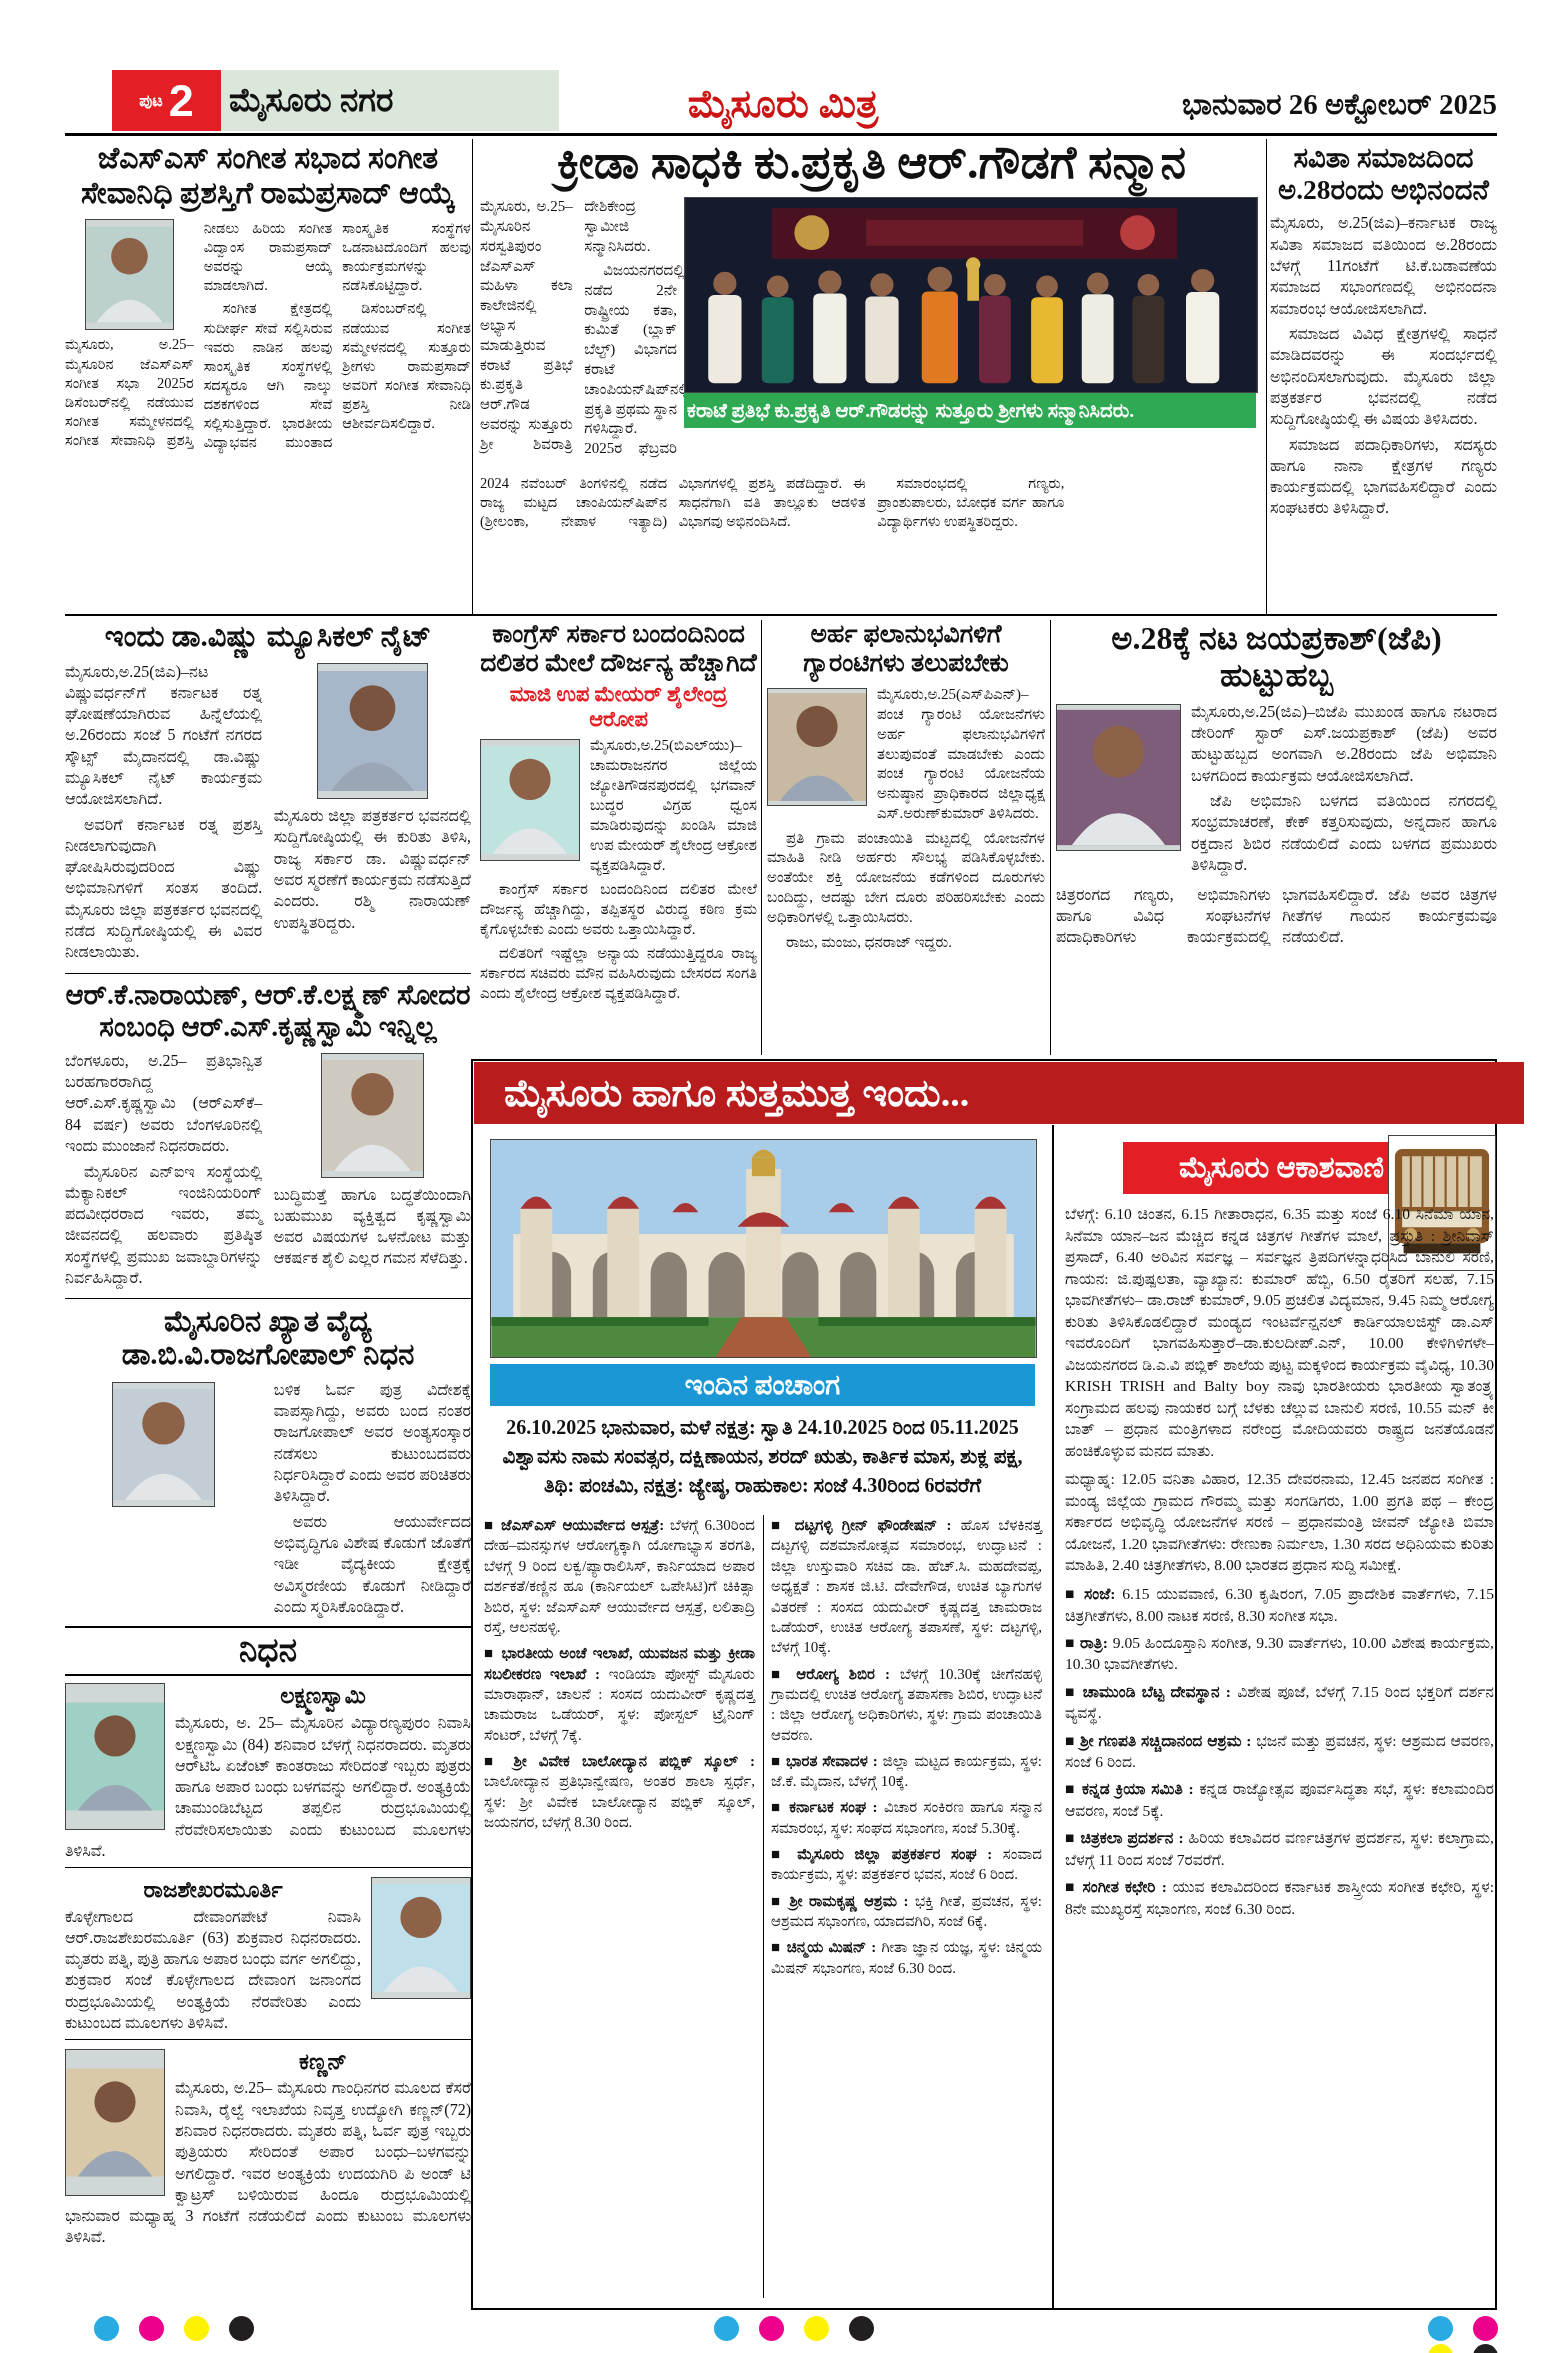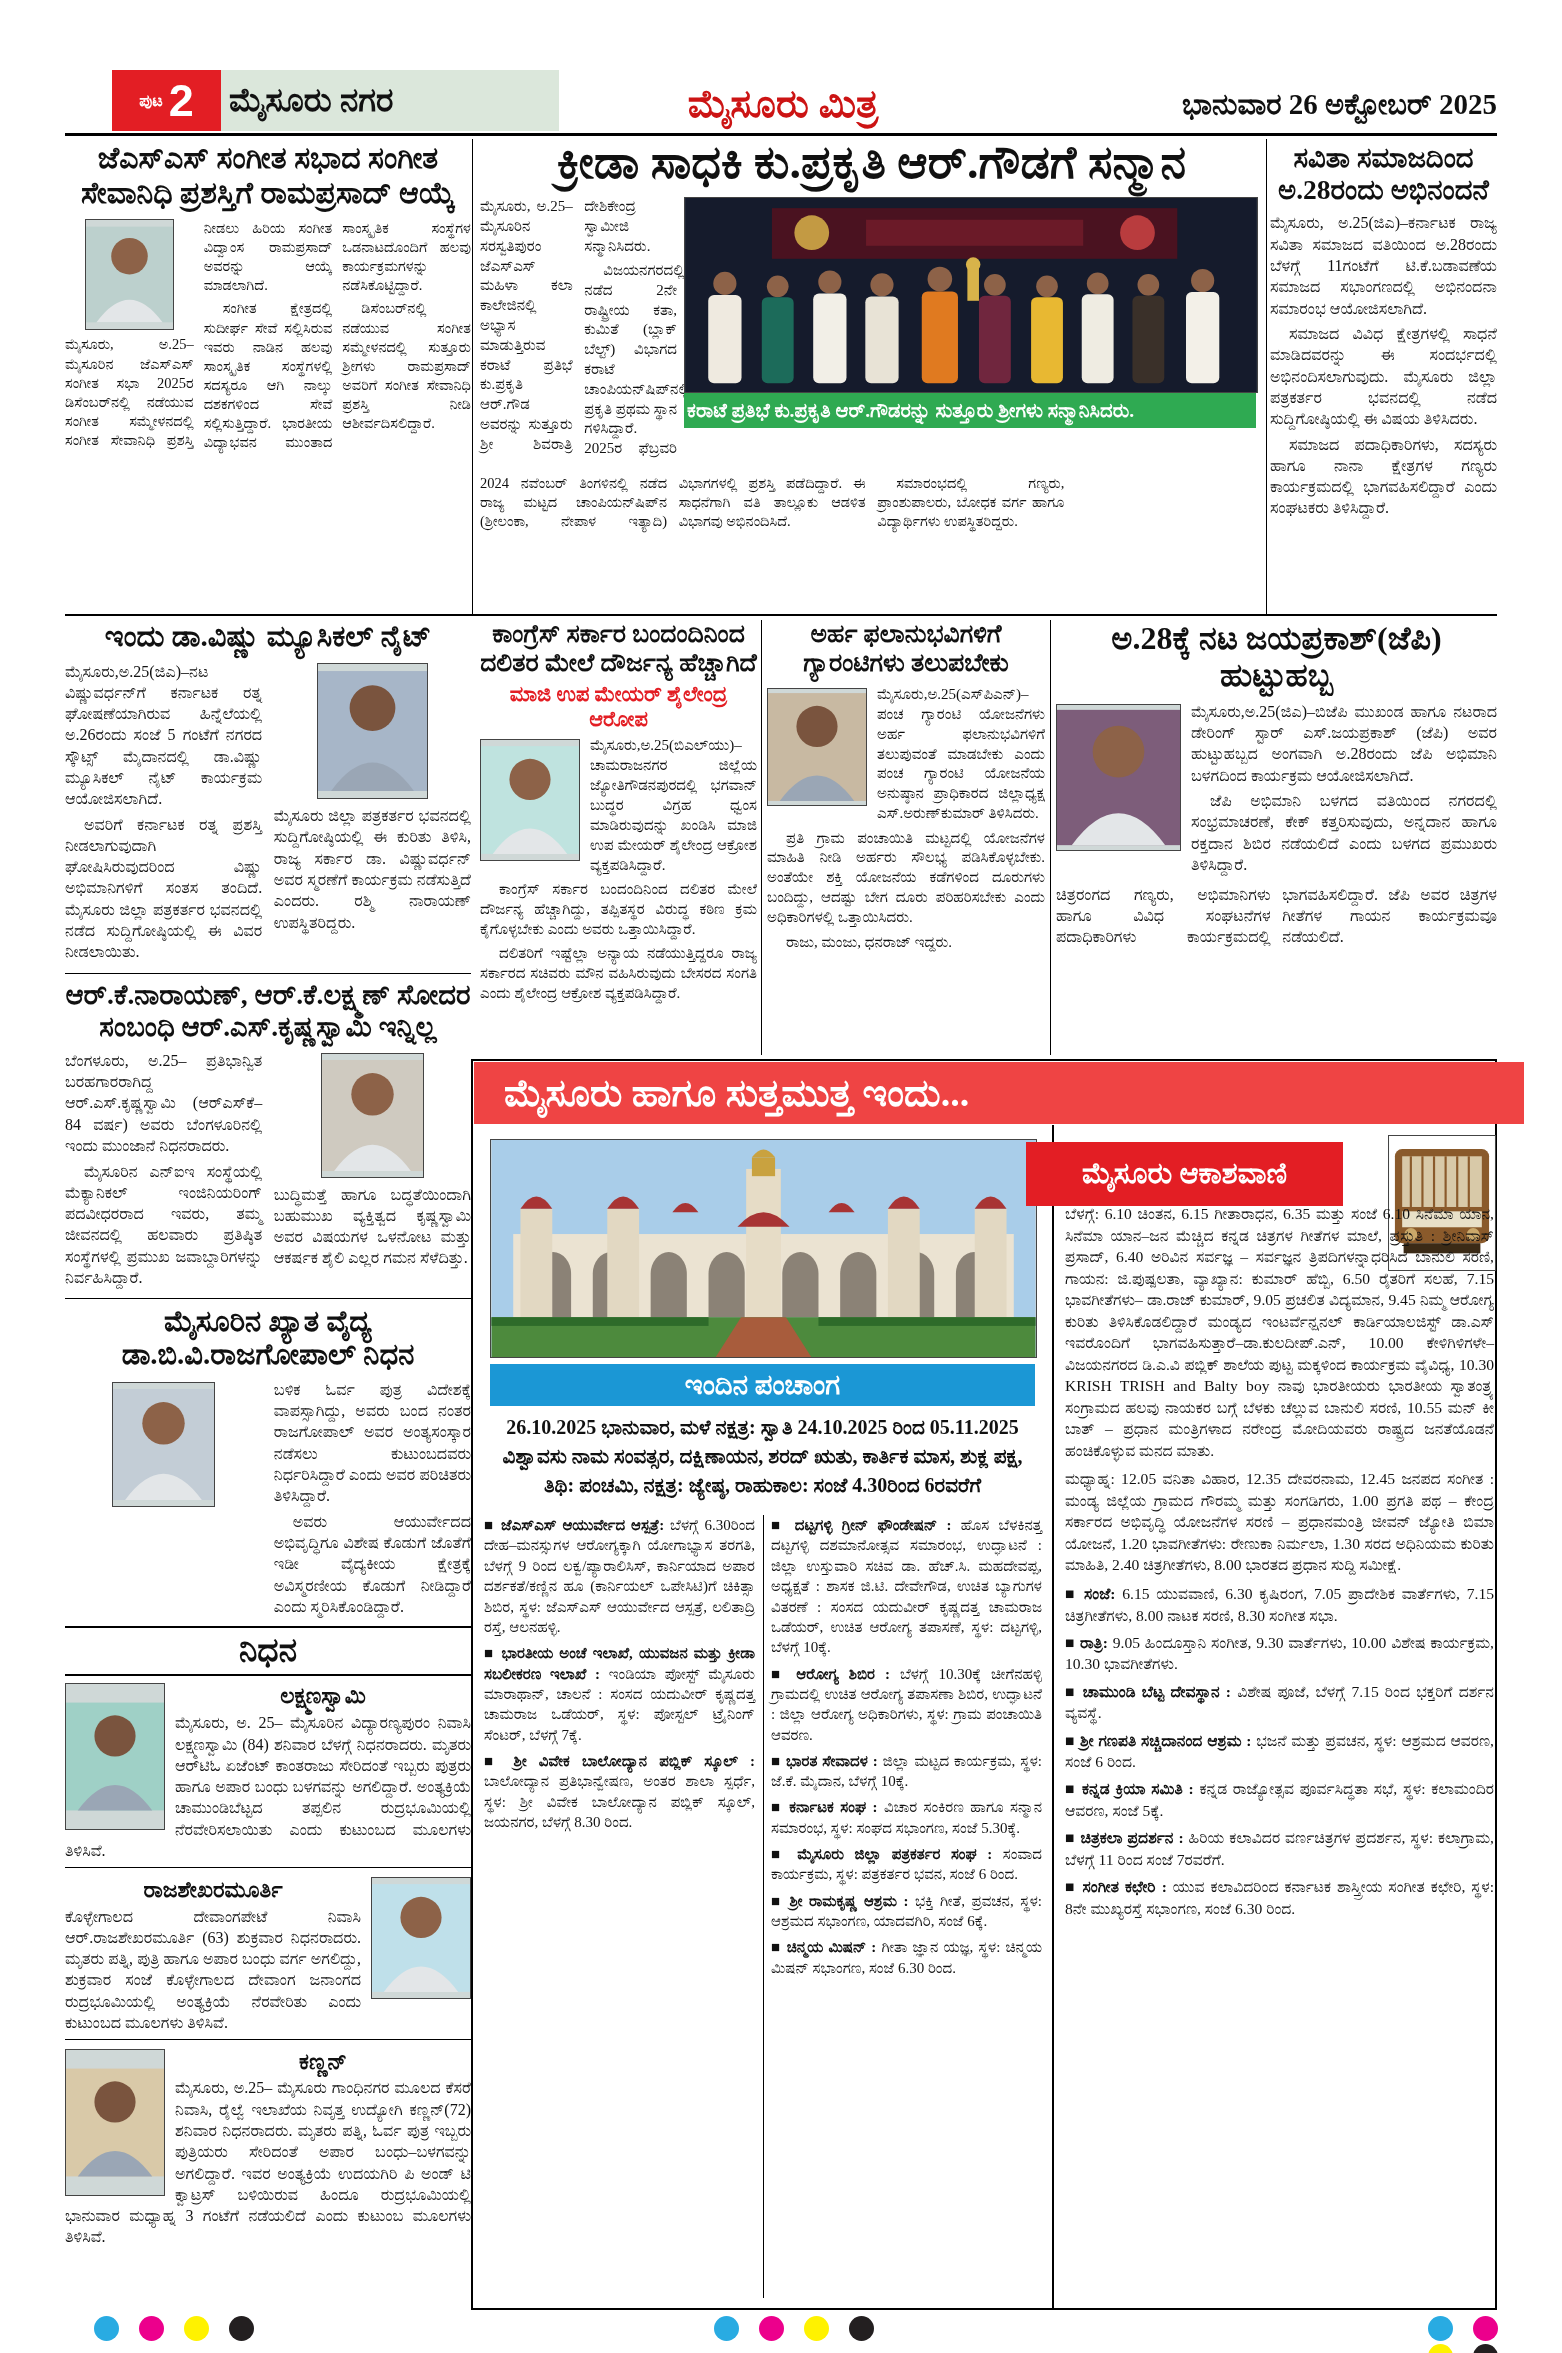--- a/index.html
+++ b/index.html
@@ -33,21 +33,21 @@
   p.np0{margin:0 0 4.3px 0;}
   
   .ph{border:0.7px solid #444;background:#cfd8d7;overflow:hidden;}
   .ph svg{display:block;width:100%;height:100%;}
   .cap{background:#2faa52;color:#fff;font-size:19.6px;font-weight:bold;text-align:left;
        padding:6.5px 2.9px;}
   .fl{float:left;margin:2.9px 10px 4.3px 0;}
   .fr{float:right;margin:2.9px 0 4.3px 10px;}
   
   .megabox{border:2.9px solid #000;}
-  .bluebar{background:#ef4444;color:#fff;font-weight:bold;font-size:38px;
+  .bluebar{background:#b91c1c;color:#fff;font-weight:bold;font-size:38px;
            display:flex;align-items:center;padding-left:30px;}
   .panchbar{background:#1b97d5;color:#fff;font-weight:bold;font-size:27.5px;
             display:flex;align-items:center;justify-content:center;}
   .panchtxt{font-size:20px;font-weight:bold;text-align:center;line-height:1.45;}
   .redbar{background:#e31e24;color:#fff;font-weight:bold;font-size:29px;
           display:flex;align-items:center;justify-content:center;}
   .listings{column-count:2;column-gap:16px;column-rule:0.7px solid #000;
             font-size:15px;line-height:1.36;text-align:justify;}
   .li-item{margin:0 0 5.8px 0;break-inside:avoid-column;}
   .li-item::before{content:"■ ";font-weight:bold;}
@@ -375,21 +375,21 @@
 
       <div class="li-item"><span class="li-lead">ಕರ್ನಾಟಕ ಸಂಘ :</span> <span>ವಿಚಾರ ಸಂಕಿರಣ ಹಾಗೂ ಸನ್ಮಾನ ಸಮಾರಂಭ, ಸ್ಥಳ: ಸಂಘದ ಸಭಾಂಗಣ, ಸಂಜೆ 5.30ಕ್ಕೆ.</span></div>
 
       <div class="li-item"><span class="li-lead">ಮೈಸೂರು ಜಿಲ್ಲಾ ಪತ್ರಕರ್ತರ ಸಂಘ :</span> <span>ಸಂವಾದ ಕಾರ್ಯಕ್ರಮ, ಸ್ಥಳ: ಪತ್ರಕರ್ತರ ಭವನ, ಸಂಜೆ 6 ರಿಂದ.</span></div>
 
       <div class="li-item"><span class="li-lead">ಶ್ರೀ ರಾಮಕೃಷ್ಣ ಆಶ್ರಮ :</span> <span>ಭಕ್ತಿ ಗೀತೆ, ಪ್ರವಚನ, ಸ್ಥಳ: ಆಶ್ರಮದ ಸಭಾಂಗಣ, ಯಾದವಗಿರಿ, ಸಂಜೆ 6ಕ್ಕೆ.</span></div>
 
       <div class="li-item"><span class="li-lead">ಚಿನ್ಮಯ ಮಿಷನ್ :</span> <span>ಗೀತಾ ಜ್ಞಾನ ಯಜ್ಞ, ಸ್ಥಳ: ಚಿನ್ಮಯ ಮಿಷನ್ ಸಭಾಂಗಣ, ಸಂಜೆ 6.30 ರಿಂದ.</span></div>
     </div>
 
-  <div class="abs redbar" style="left:1026px;top:1142px;width:317px;height:64px;">
+  <div class="abs redbar" style="left:1123px;top:1142px;width:317px;height:52px;">
     <span>ಮೈಸೂರು ಆಕಾಶವಾಣಿ</span>
   </div>
   <div class="abs ph" style="left:1388px;top:1135px;width:106px;height:134px;">
     <svg viewBox="0 0 146 185">
       <rect width="146" height="185" fill="#ffffff"></rect>
       <rect x="8" y="18" width="130" height="130" rx="10" fill="#8a5a2b"></rect>
       <rect x="18" y="28" width="110" height="70" fill="#d8c9a8"></rect>
       <g stroke="#8a5a2b" stroke-width="3">
         <line x1="30" y1="28" x2="30" y2="98"></line>
           <line x1="46" y1="28" x2="46" y2="98"></line>

